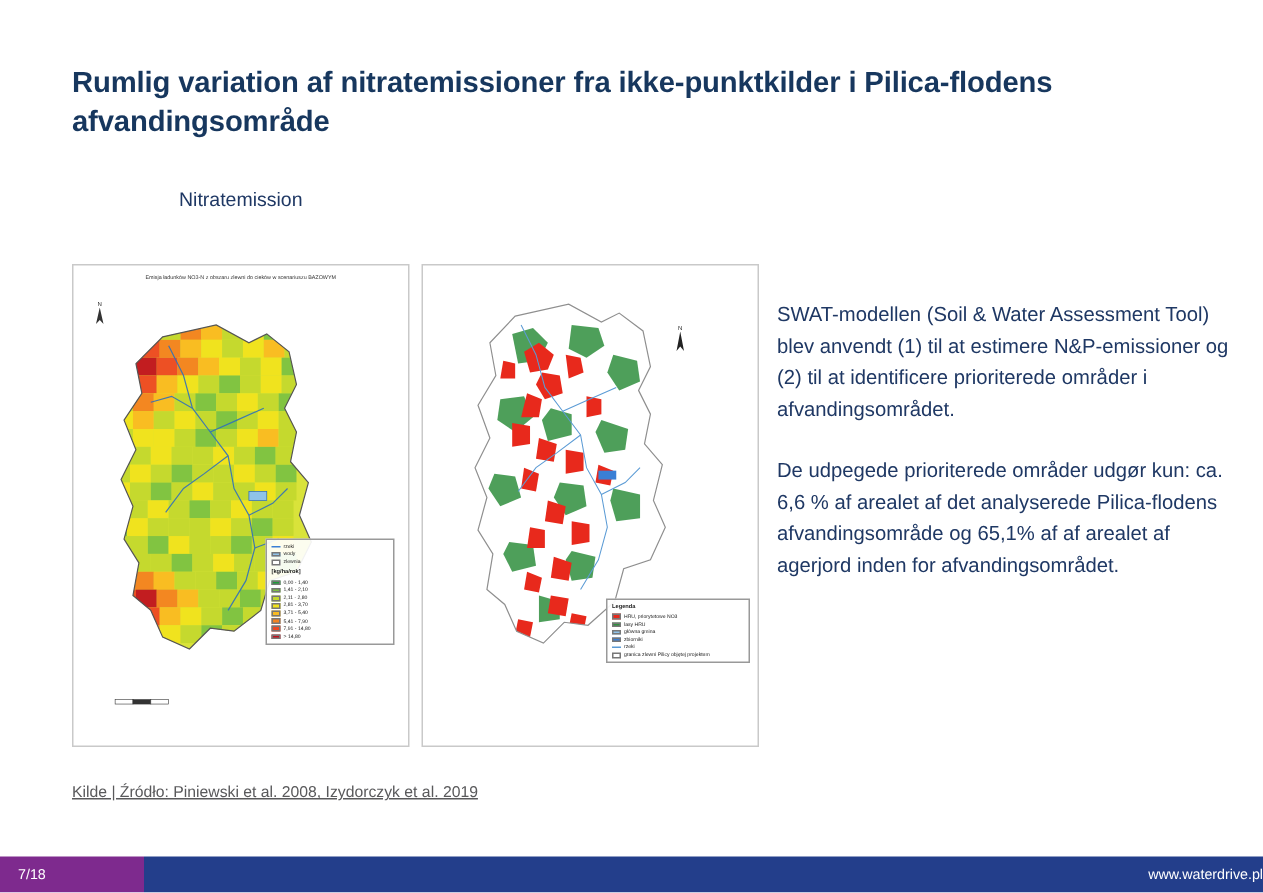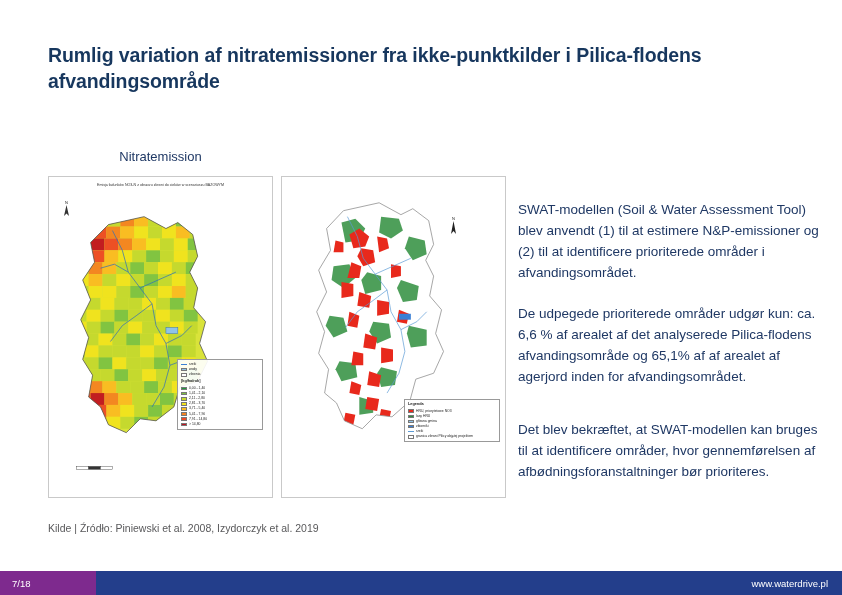--- a/index.html
+++ b/index.html
@@ -24,21 +24,21 @@
     line-height: 1.35;
     letter-spacing: -0.1px;
   }
   .col-heading {
     position: absolute;
     font-size: 13px;
     color: #1f3864;
     text-align: center;
     line-height: 1.35;
   }
-  #heading-left { left: 48px; top: 124px; width: 225px; margin-top: 24px; }
+  #heading-left { left: 48px; top: 124px; width: 225px; }
   #heading-right { left: 281px; top: 124px; width: 225px; }
 
   .map-panel {
     position: absolute;
     top: 176px;
     border: 1px solid #c9c9c9;
     background: #ffffff;
     overflow: hidden;
   }
   #map-left { left: 48px; width: 225px; height: 322px; }
@@ -85,20 +85,21 @@
   }
   #para-1 { top: 184px; }
   #para-2 { top: 288px; }
   #para-3 { top: 404px; }
 
   .source-line {
     position: absolute;
     left: 48px; top: 522px;
     font-size: 10.5px;
     color: #59595b;
+    text-decoration: underline;
   }
 
   .footer {
     position: absolute;
     left: 0; bottom: 0;
     width: 842px; height: 24px;
     display: flex;
     align-items: flex-end;
   }
   .footer-left {
@@ -108,21 +109,21 @@
     font-size: 9.5px;
     display: flex; align-items: center;
     padding-left: 12px;
   }
   .footer-right {
     flex: 1; height: 24px;
     background: #233e8b;
     color: #ffffff;
     font-size: 9.5px;
     display: flex; align-items: center; justify-content: flex-end;
-    padding-right: 14px;
+    padding-right: 0;
   }
 
   
   .map-art { position: absolute; inset: 0; }
 </style>
 </head>
 <body>
 
 <div class="slide">
 
@@ -498,21 +499,20 @@
         </div>
       <div class="legend-row">
           <span class="swatch" style="background:#ffffff"></span>
           <span>granica zlewni Pilicy objętej projektem</span>
         </div>
     </div>
   </div>
 
   <div class="body-text" id="para-1">SWAT-modellen (Soil &amp; Water Assessment Tool) blev anvendt (1) til at estimere N&amp;P-emissioner og (2) til at identificere prioriterede områder i afvandingsområdet.</div>
   <div class="body-text" id="para-2">De udpegede prioriterede områder udgør kun: ca. 6,6 % af arealet af det analyserede Pilica-flodens afvandingsområde og 65,1% af af arealet af agerjord inden for afvandingsområdet.</div>
-  <div class="body-text" id="para-3">Det blev bekræftet, at SWAT-modellen kan bruges til at identificere områder, hvor gennemførelsen af afbødningsforanstaltninger bør prioriteres.</div>
 
   <div class="source-line">Kilde | Źródło: Piniewski et al. 2008, Izydorczyk et al. 2019</div>
 
   <div class="footer">
     <div class="footer-left">7/18</div>
     <div class="footer-right">www.waterdrive.pl</div>
   </div>
 
 </div>
 

